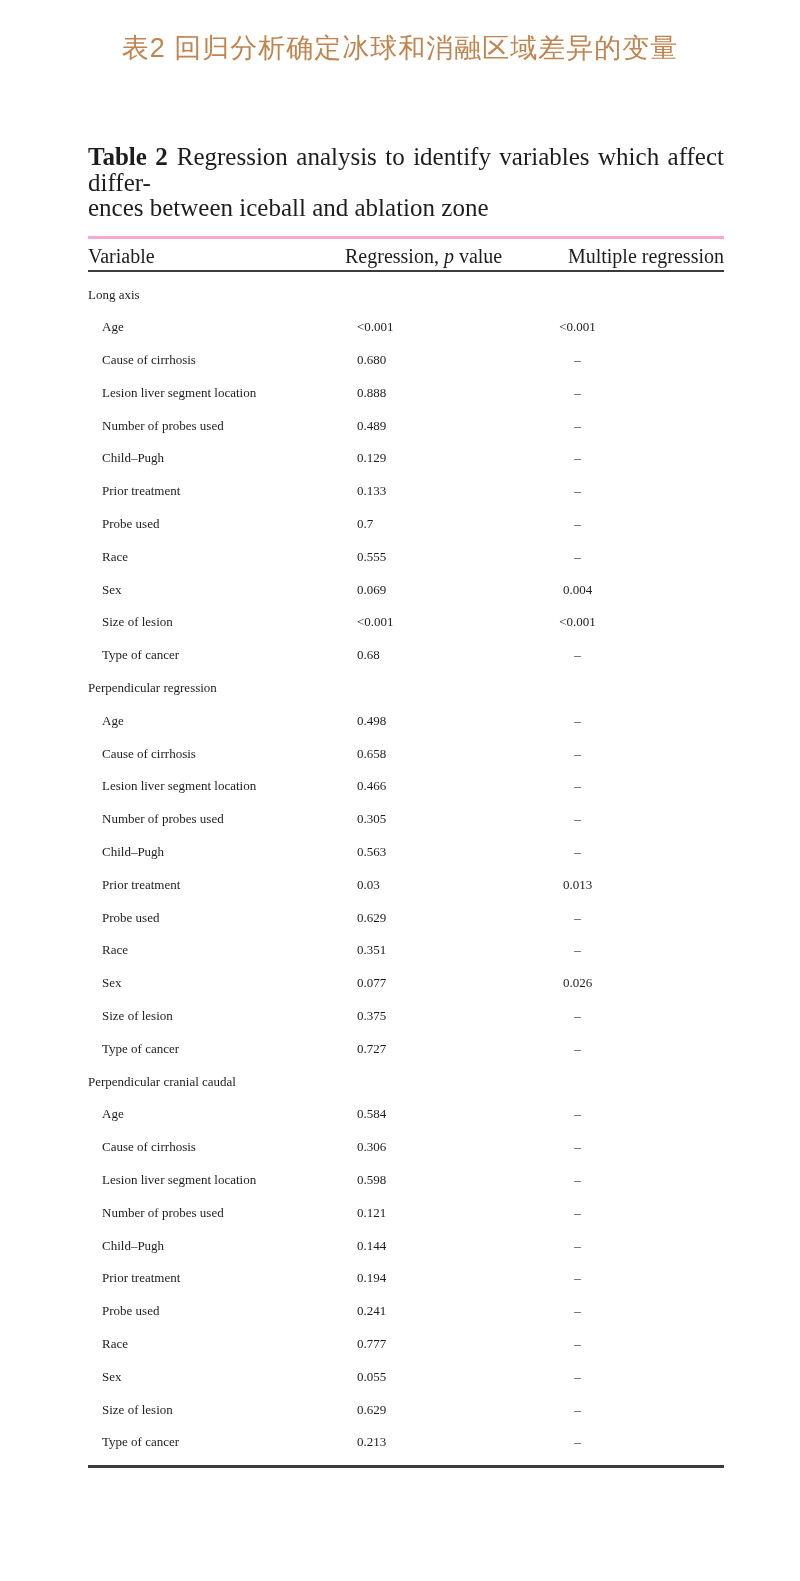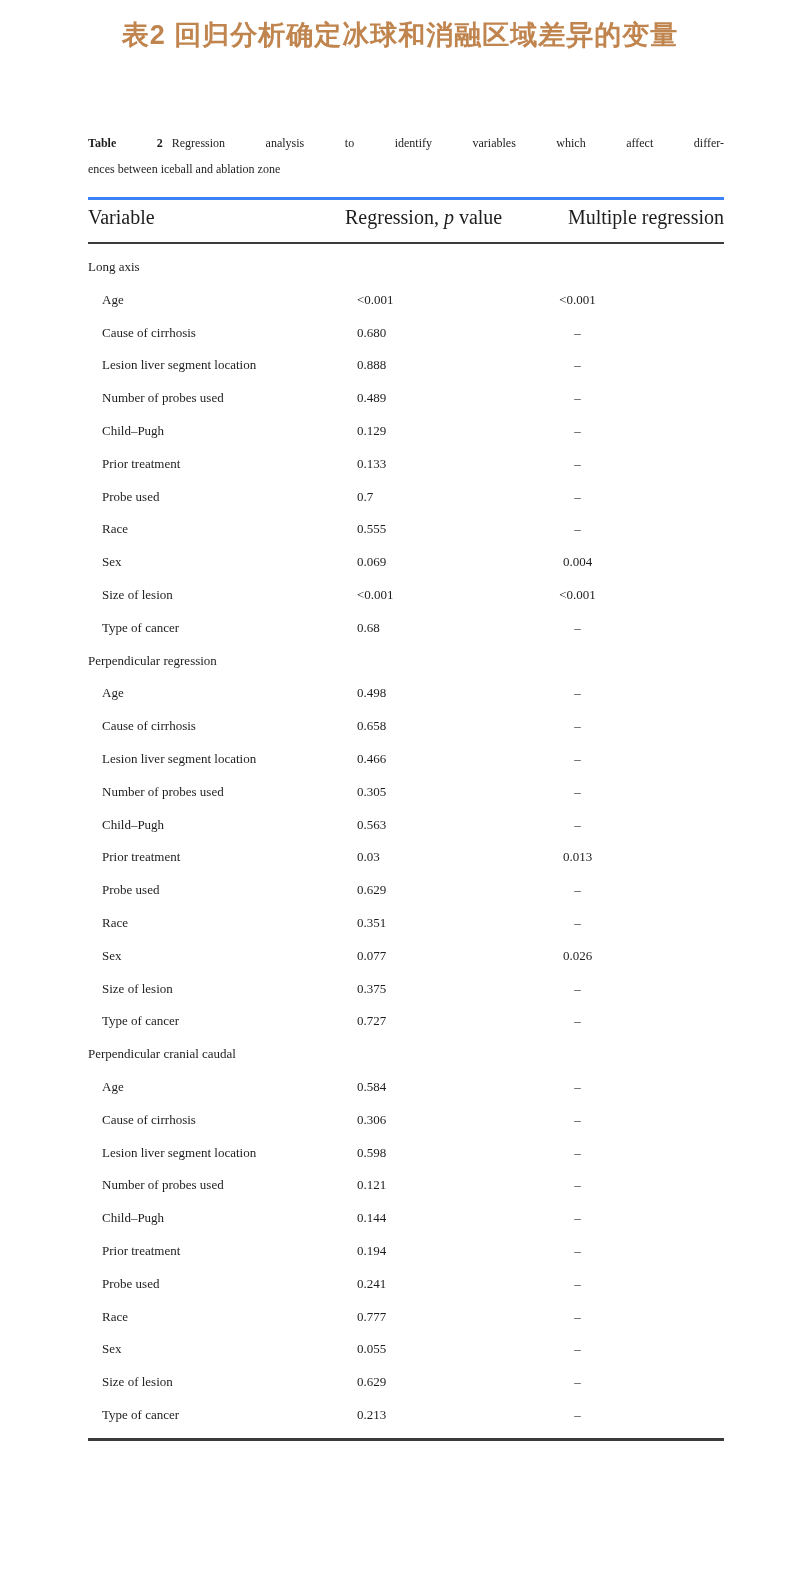--- a/index.html
+++ b/index.html
@@ -4,46 +4,46 @@
 <style>
   * { margin: 0; padding: 0; box-sizing: border-box; }
   html, body { width: 800px; background: #ffffff; }
   body {
     min-height: 1581px;
     font-family: "Liberation Serif", "DejaVu Serif", serif;
     color: #1d1d1d;
     position: relative;
   }
   .cn-title {
-    margin-top: 17px;
+    margin-top: 30px;
     text-align: center;
     font-family: "Liberation Sans", "DejaVu Sans", sans-serif;
-    font-weight: bold;
+    font-weight: normal;
     font-size: 27px;
     letter-spacing: 1px;
     color: #c0854f;
   }
   .content {
     width: 636px;
     margin-left: 88px;
   }
   .caption {
     margin-top: 78px;
-    font-size: 12px;
+    font-size: 25px;
     line-height: 25.5px;
   }
   .caption-l1 { text-align: justify; text-align-last: justify; }
   .caption-label { font-weight: bold; margin-right: 9px; }
   .thead {
     margin-top: 15px;
-    border-top: 3px solid #3b82f6;
+    border-top: 3px solid #f9a8d4;
     border-bottom: 2px solid #3b3b3b;
     display: flex;
     align-items: flex-end;
-    padding: 6px 0 13px 0;
+    padding: 6px 0 2px 0;
     font-size: 20px;
   }
   .tbody {
     border-bottom: 3px solid #3b3b3b;
     padding: 7px 0 6px 0;
     font-size: 13px;
   }
   .c-var { flex: 0 0 257px; }
   .c-p   { flex: 0 0 180px; }
   .c-m   { flex: 1 1 auto; }

